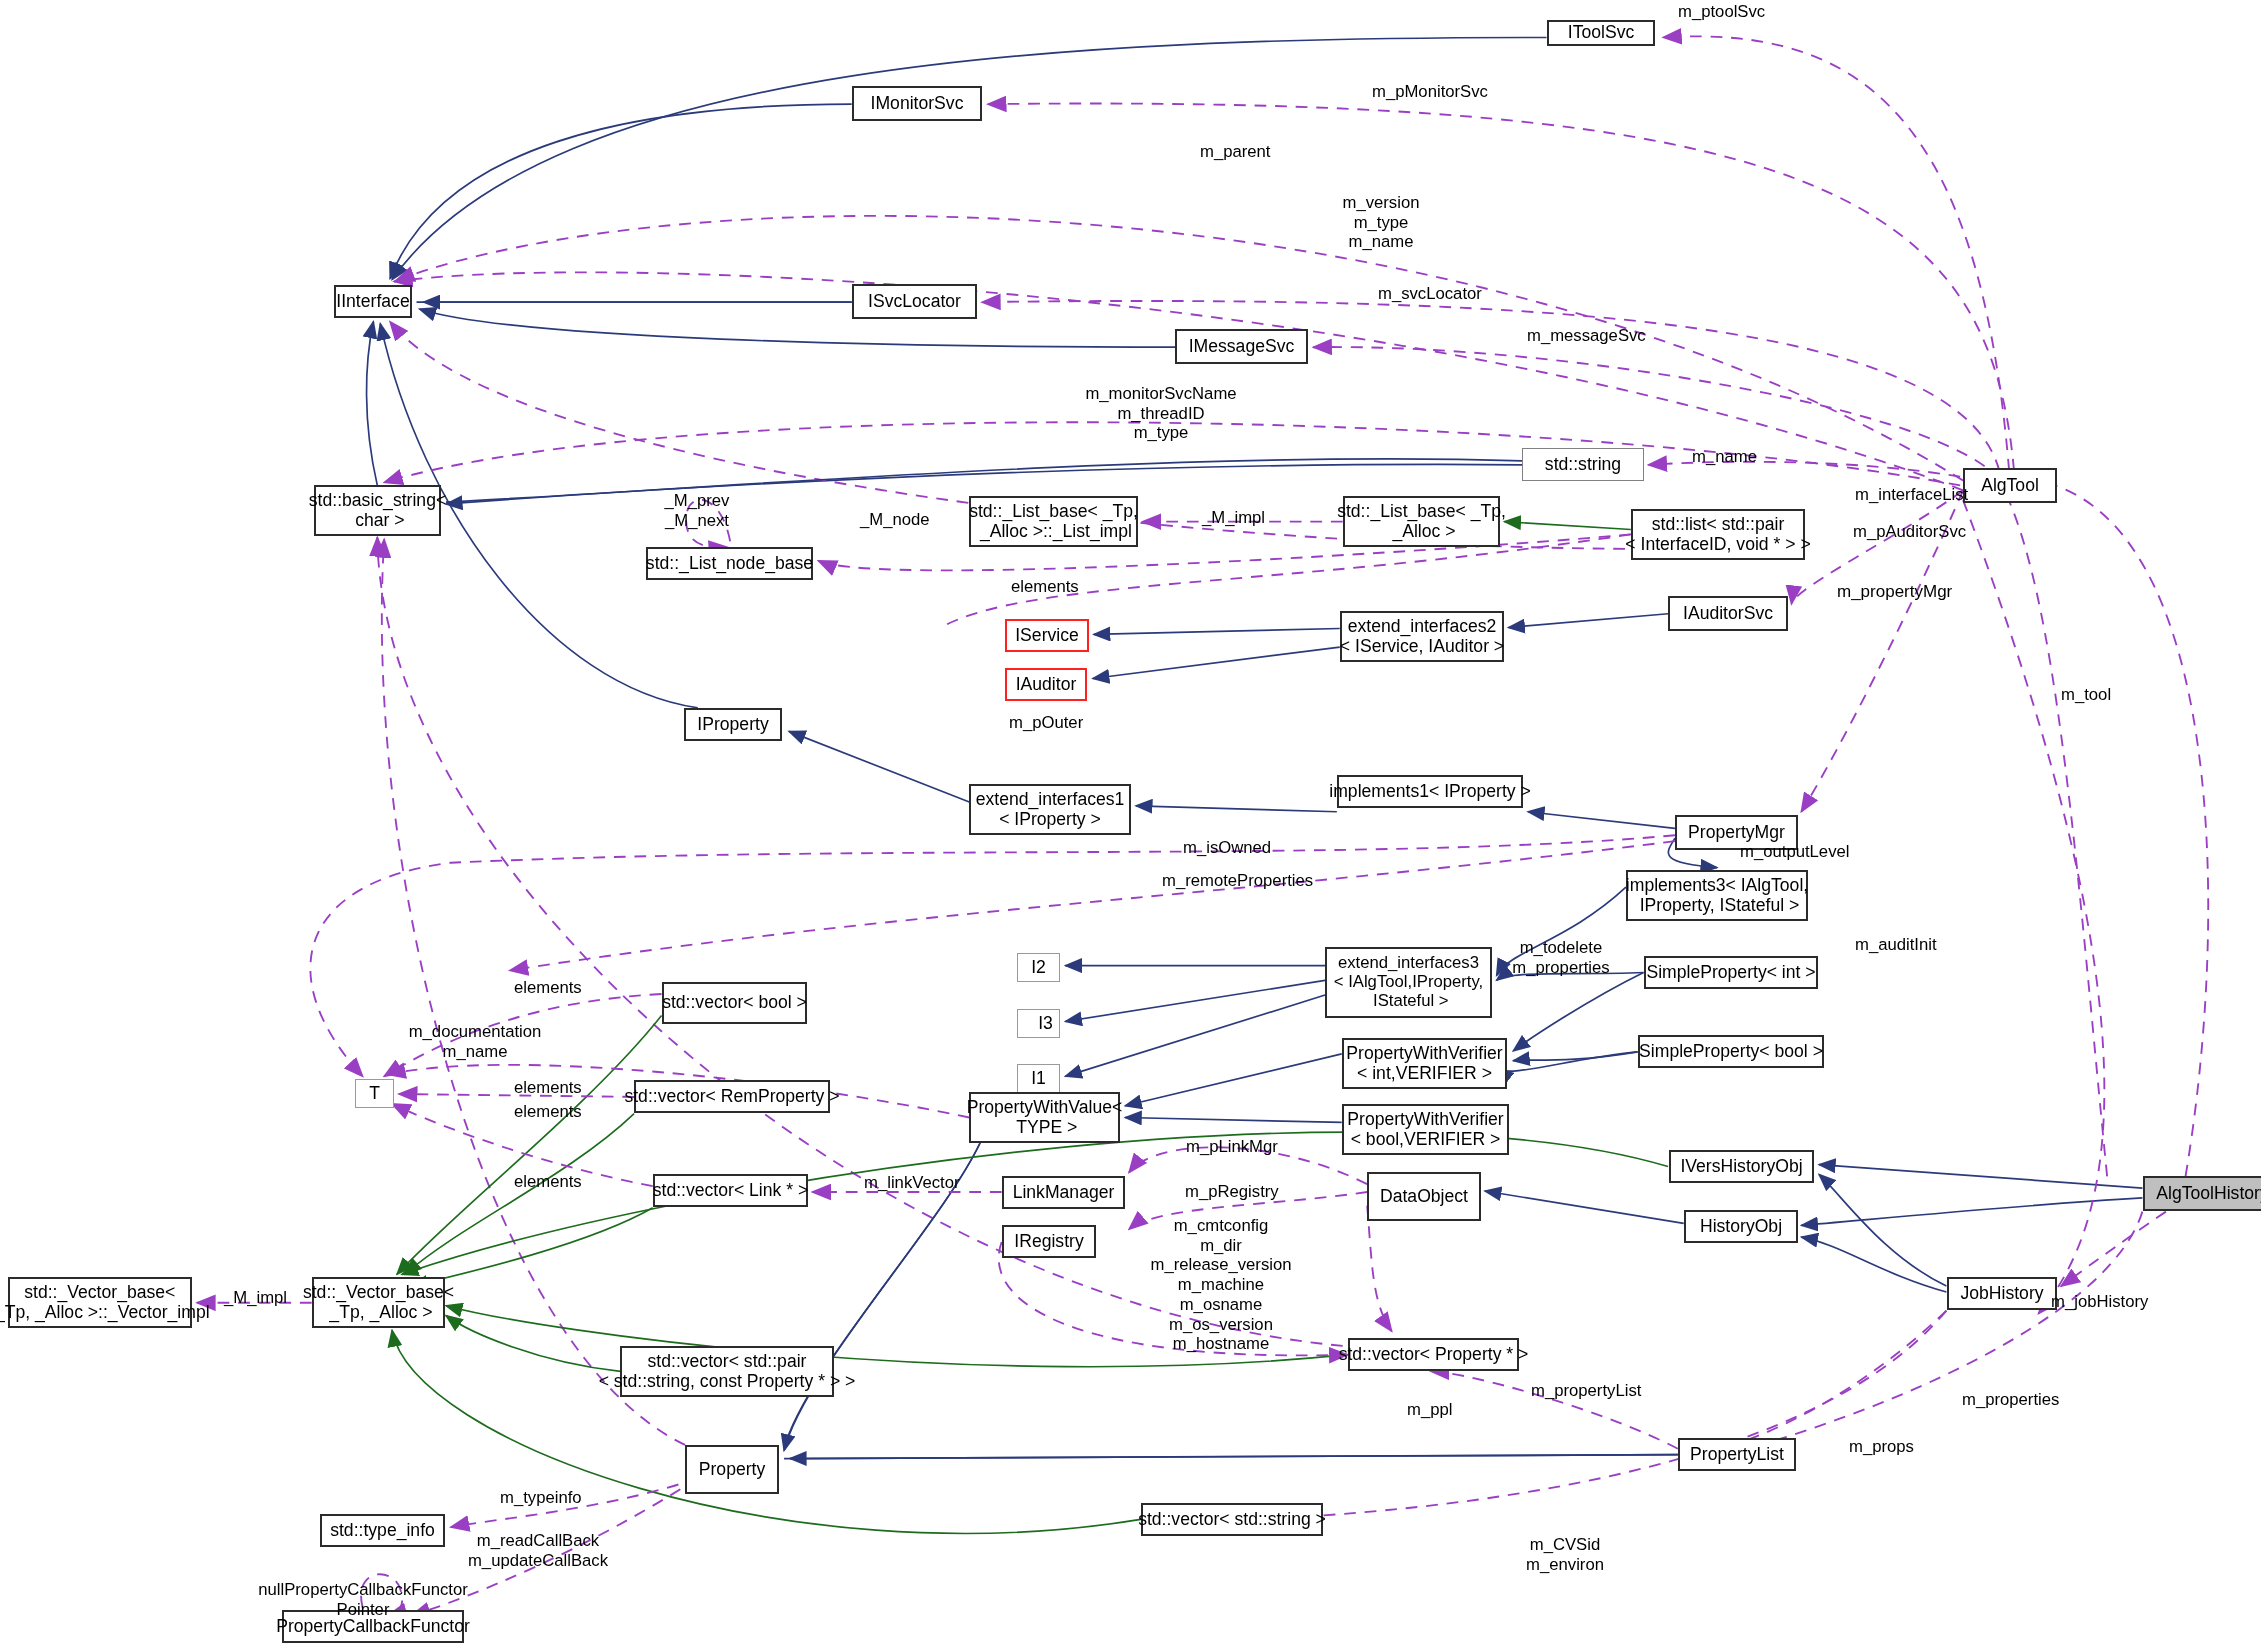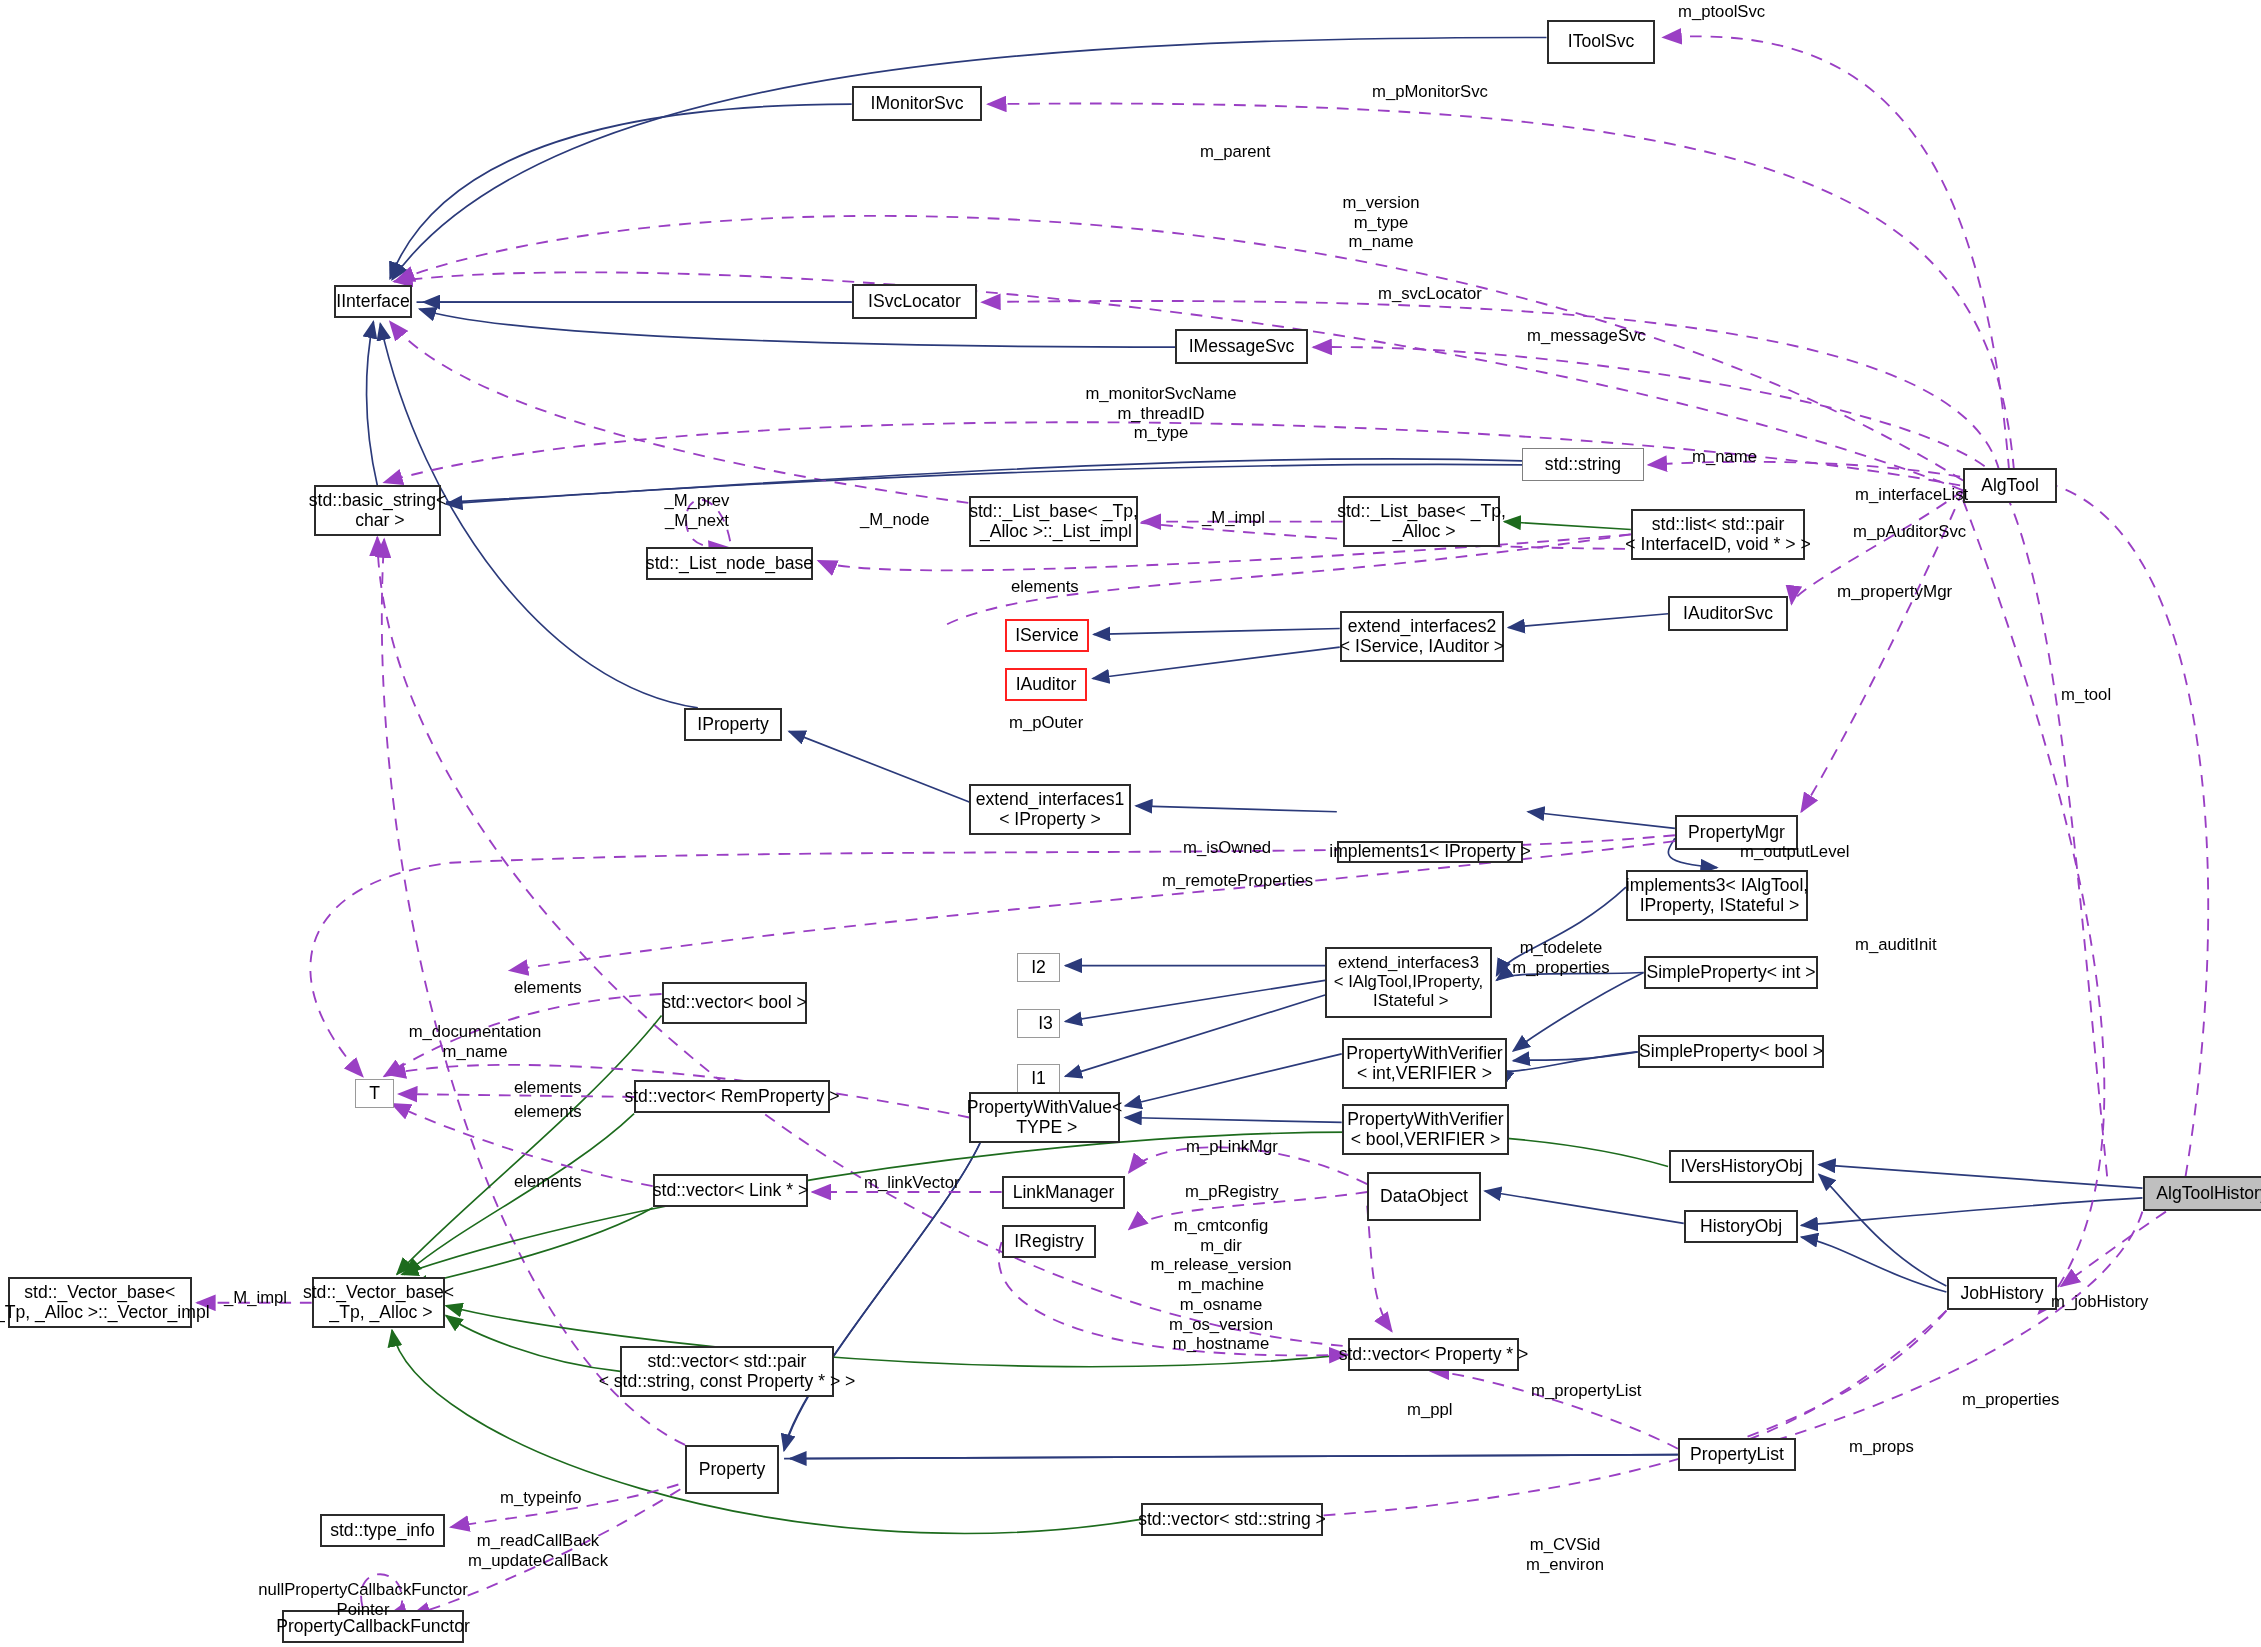--- a/index.html
+++ b/index.html
@@ -143,21 +143,21 @@
 
     <path class="p" d="M712,1508 C620,1540 500,1550 460,1558"></path>
     <path class="p" d="M712,1508 C600,1580 480,1630 420,1648"></path>
     <path class="p" d="M370,1640 C360,1600 400,1598 408,1620 C414,1638 408,1645 396,1648"></path>
 
     <path class="pn" d="M2230,1200 C2280,900 2260,500 2060,488"></path>
     <path class="pn" d="M2150,1200 C2120,900 2100,600 2040,490"></path>
   </svg>
 
   <div id="nodes-layer">
-      <div class="node dark" style="left: 1547px; top: 19.6px; width: 108px; height: 44px; font-size: 17.6px;">IToolSvc</div>
+      <div class="node dark" style="left: 1547px; top: 19.6px; width: 108px; height: 26px; font-size: 17.6px;">IToolSvc</div>
       <div class="node dark" style="left: 852px; top: 86px; width: 130px; height: 35px; font-size: 17.6px;">IMonitorSvc</div>
       <div class="node dark" style="left: 334px; top: 285px; width: 78px; height: 33px; font-size: 17.6px;">IInterface</div>
       <div class="node dark" style="left: 852px; top: 284px; width: 125px; height: 35px; font-size: 17.6px;">ISvcLocator</div>
       <div class="node dark" style="left: 1175px; top: 329px; width: 133px; height: 35px; font-size: 17.6px;">IMessageSvc</div>
       <div class="node grey" style="left: 1522px; top: 448px; width: 122px; height: 33px; font-size: 17.6px;">std::string</div>
       <div class="node dark" style="left: 1963px; top: 468px; width: 94px; height: 35px; font-size: 17.6px;">AlgTool</div>
       <div class="node dark" style="left: 314px; top: 485px; width: 127px; height: 51px; font-size: 17.6px;">std::basic_string&lt;
  char &gt;</div>
       <div class="node dark" style="left: 969px; top: 496px; width: 169px; height: 51px; font-size: 17.6px;">std::_List_base&lt; _Tp,
  _Alloc &gt;::_List_impl</div>
@@ -167,21 +167,21 @@
 &lt; InterfaceID, void * &gt; &gt;</div>
       <div class="node dark" style="left: 646px; top: 547px; width: 167px; height: 33px; font-size: 17.6px;">std::_List_node_base</div>
       <div class="node dark" style="left: 1668px; top: 596px; width: 120px; height: 35px; font-size: 17.6px;">IAuditorSvc</div>
       <div class="node red" style="left: 1005px; top: 619px; width: 84px; height: 33px; font-size: 17.6px;">IService</div>
       <div class="node dark" style="left: 1340px; top: 611px; width: 164px; height: 51px; font-size: 17.6px;">extend_interfaces2
 &lt; IService, IAuditor &gt;</div>
       <div class="node red" style="left: 1005px; top: 668px; width: 82px; height: 33px; font-size: 17.6px;">IAuditor</div>
       <div class="node dark" style="left: 684px; top: 708px; width: 98px; height: 33px; font-size: 17.6px;">IProperty</div>
       <div class="node dark" style="left: 969px; top: 784px; width: 162px; height: 51px; font-size: 17.6px;">extend_interfaces1
 &lt; IProperty &gt;</div>
-      <div class="node dark" style="left: 1337px; top: 841px; width: 186px; height: 22px; font-size: 17.6px;">implements1&lt; IProperty &gt;</div>
+      <div class="node dark" style="left: 1337px; top: 775px; width: 186px; height: 33px; font-size: 17.6px;">implements1&lt; IProperty &gt;</div>
       <div class="node dark" style="left: 1675px; top: 815px; width: 123px; height: 35px; font-size: 17.6px;">PropertyMgr</div>
       <div class="node dark" style="left: 1626px; top: 870px; width: 182px; height: 51px; font-size: 17.6px;">implements3&lt; IAlgTool,
  IProperty, IStateful &gt;</div>
       <div class="node plainT" style="left: 1017px; top: 953px; width: 43px; height: 29px; font-size: 17.6px;">I2</div>
       <div class="node dark" style="left: 1325px; top: 947px; width: 167px; height: 71px; font-size: 16.7px;">extend_interfaces3
 &lt; IAlgTool,IProperty,
  IStateful &gt;</div>
       <div class="node dark" style="left: 1644px; top: 956px; width: 174px; height: 33px; font-size: 17.6px;">SimpleProperty&lt; int &gt;</div>
       <div class="node plainT" style="left: 1017px; top: 1009px; width: 43px; height: 29px; font-size: 17.6px; padding-left: 14px;">I3</div>
       <div class="node dark" style="left: 1342px; top: 1038px; width: 165px; height: 51px; font-size: 17.6px;">PropertyWithVerifier

